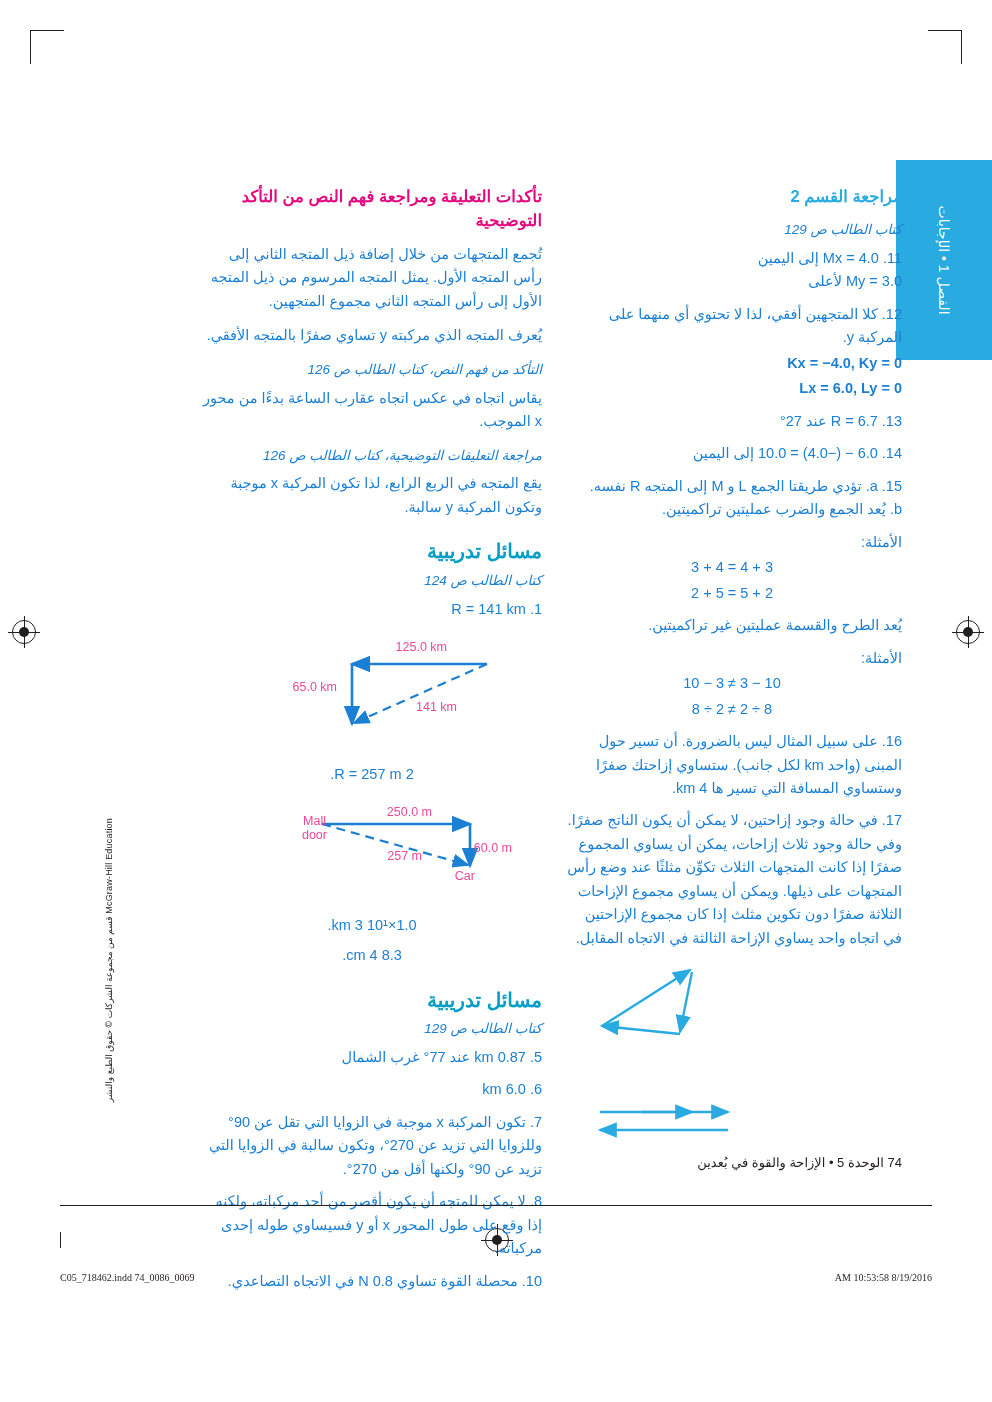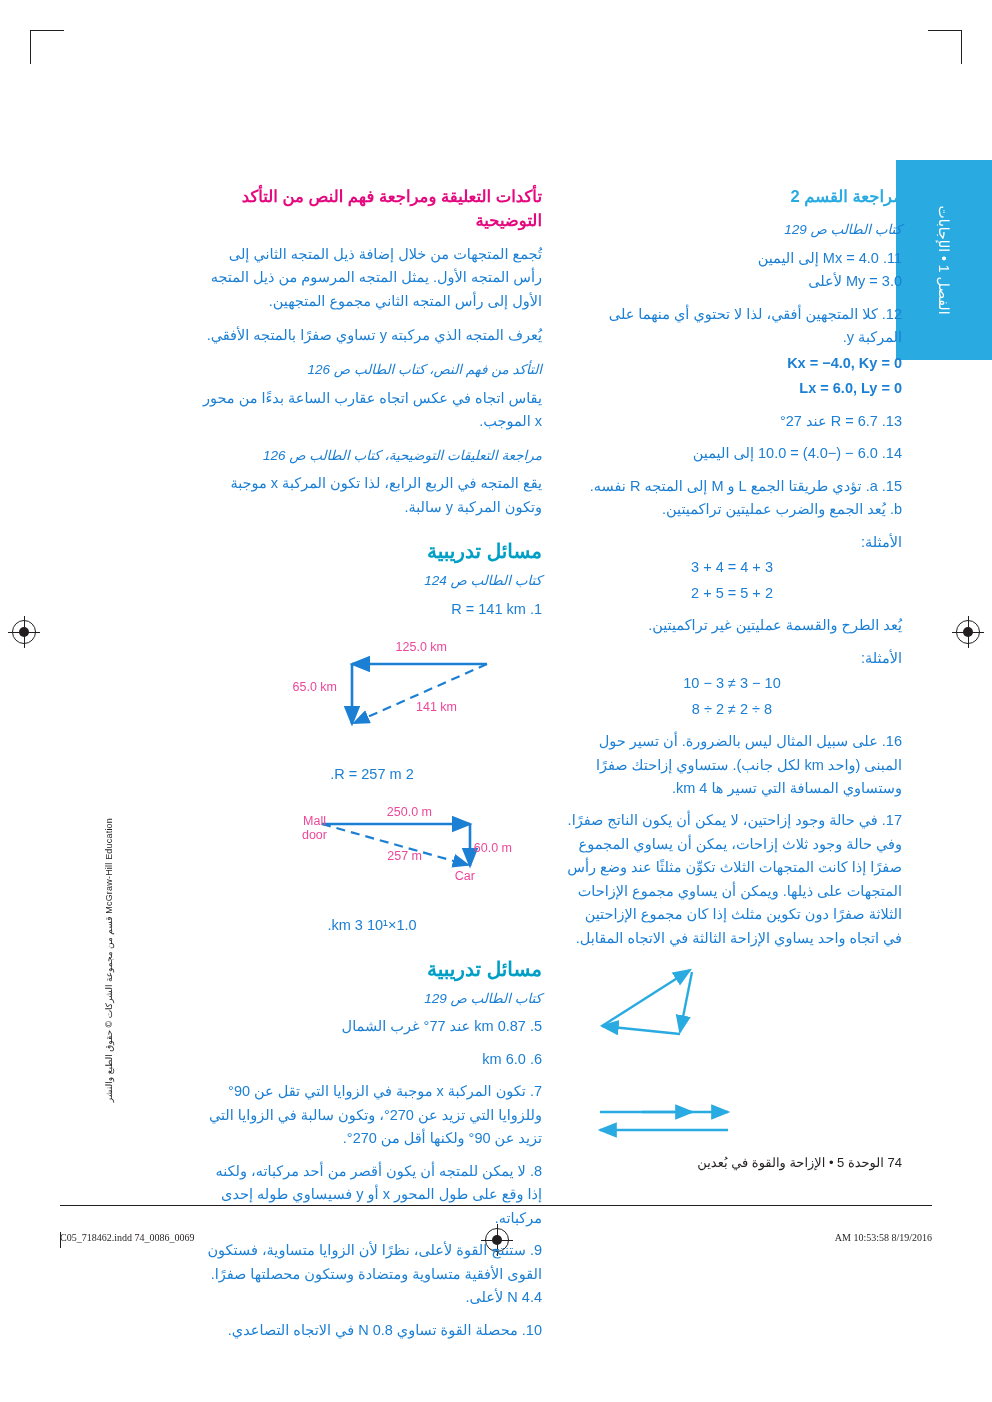--- a/index.html
+++ b/index.html
@@ -113,21 +113,21 @@
   
   .folio{
     position:absolute;right:90px;top:1155px;
     font-size:13px;color:#231f20;
     direction:rtl;
   }
   .footrule{
     position:absolute;left:60px;right:60px;top:1205px;height:1px;background:#231f20;
   }
   .footmeta{
-    position:absolute;top:1232px;font-size:10px;color:#231f20;font-family:"Liberation Serif",serif;
+    position:absolute;top:1272px;font-size:10px;color:#231f20;font-family:"Liberation Serif",serif;
   }
   .footmeta.left{left:60px;}
   .footmeta.right{right:60px;}
 
   .hairline-left{position:absolute;left:60px;top:1232px;width:1px;height:16px;background:#231f20;}
 </style>
 </head>
 <body>
 
 <div class="page">
@@ -224,43 +224,43 @@
       <span class="figlabel" style="right:110px;top:8px;">250.0 m</span>
       <span class="figlabel" style="right:30px;top:44px;">60.0 m</span>
       <span class="figlabel" style="right:120px;top:52px;">257 m</span>
       <span class="figlabel" style="right:67px;top:72px;">Car</span>
     </div>
 
     <div class="ans-line center">
       <span>1.0×10¹ km</span>
       <span>3.</span>
     </div>
+    <div class="ans-line center">
+      <span>8.3 cm</span>
+      <span>4.</span>
+    </div>
 
     <h3 class="sub">مسائل تدريبية</h3>
     <div class="subtitle">كتاب الطالب ص 129</div>
 
     <div class="list-item">
       <span>5.</span>
       <span>0.87 km عند 77° غرب الشمال</span>
     </div>
     <div class="list-item">
       <span>6.</span>
       <span>6.0 km</span>
     </div>
     <div class="list-item">
       <span>7.</span>
       <span>تكون المركبة x موجبة في الزوايا التي تقل عن 90° وللزوايا التي تزيد عن 270°، وتكون سالبة في الزوايا التي تزيد عن 90° ولكنها أقل من 270°.</span>
     </div>
     <div class="list-item">
       <span>8.</span>
       <span>لا يمكن للمتجه أن يكون أقصر من أحد مركباته، ولكنه إذا وقع على طول المحور x أو y فسيساوي طوله إحدى مركباته.</span>
-    </div>
-    <div class="list-item">
-      <span>9.</span>
-      <span>ستنتج القوة لأعلى، نظرًا لأن الزوايا متساوية، فستكون القوى الأفقية متساوية ومتضادة وستكون محصلتها صفرًا. 4.4 N لأعلى.</span>
     </div>
     <div class="list-item">
       <span>10.</span>
       <span>محصلة القوة تساوي 0.8 N في الاتجاه التصاعدي.</span>
     </div>
 
   </div>
 
   <div class="col col-left">
 

